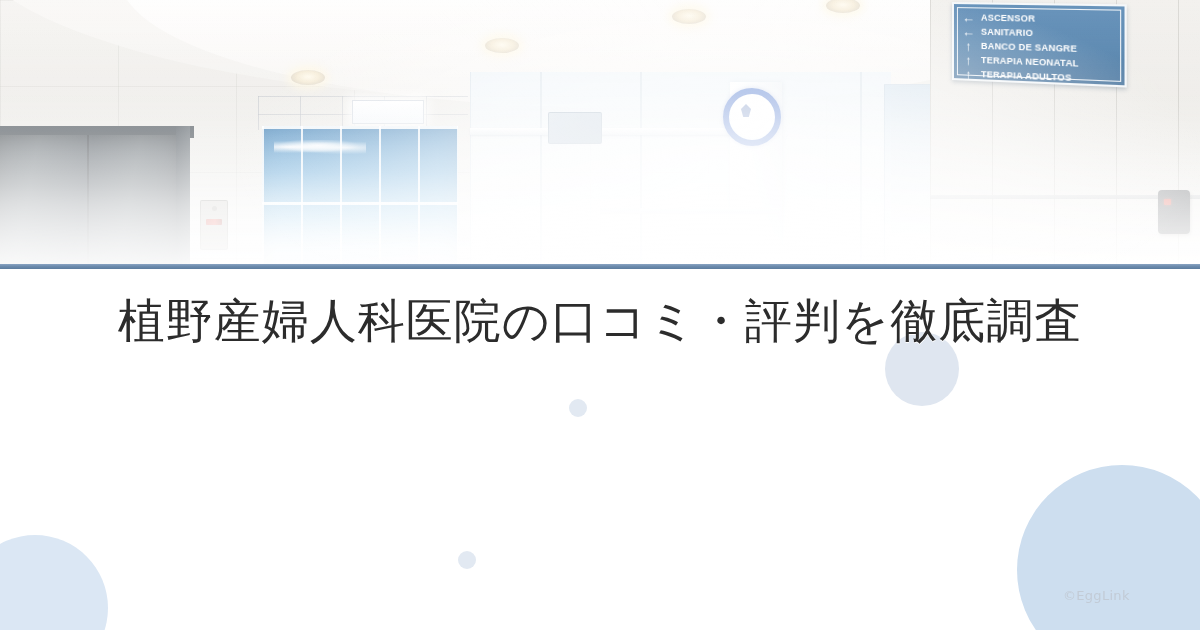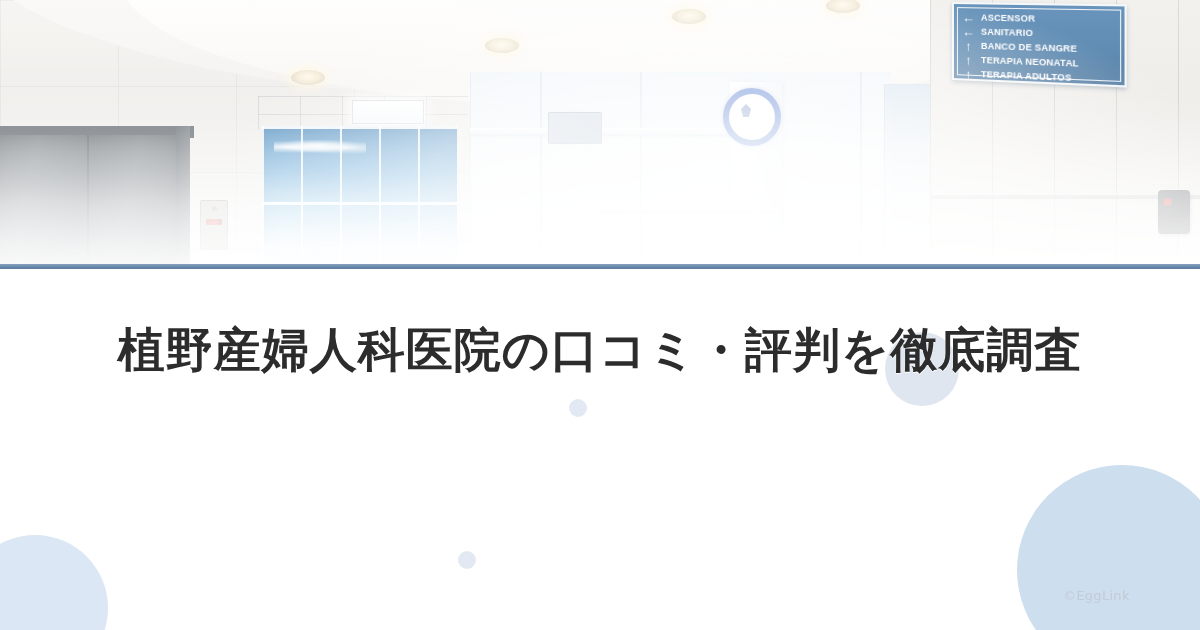--- a/index.html
+++ b/index.html
@@ -252,24 +252,24 @@
   .divider{
     position:absolute;left:0;top:264px;width:1200px;height:5px;
     background:linear-gradient(180deg,#8aa4c2 0%,#6d8cae 45%,#5c7c9e 100%);
   }
 
   
   .body-area{position:absolute;left:0;top:269px;width:1200px;height:361px;background:#fff;overflow:hidden;}
   .deco{position:absolute;border-radius:50%;}
 
   .title{
-    position:absolute;left:0;top:287px;width:1200px;
+    position:absolute;left:0;top:258px;width:1200px;
     text-align:center;
     font-family:"DejaVu Sans","Liberation Sans",sans-serif;
-    font-weight:bold;
+    font-weight:normal;
     font-size:47px;line-height:64px;letter-spacing:1px;
     color:#2c2c2c;
     text-shadow:0 1px 0 rgba(255,255,255,.9), 0 0 2px rgba(255,255,255,.6);
     white-space:nowrap;
   }
 
   .watermark{
     position:absolute;left:1063px;top:588px;
     font-size:13px;color:#c2cbd6;letter-spacing:.3px;
     font-family:"DejaVu Sans","Liberation Sans",sans-serif;

